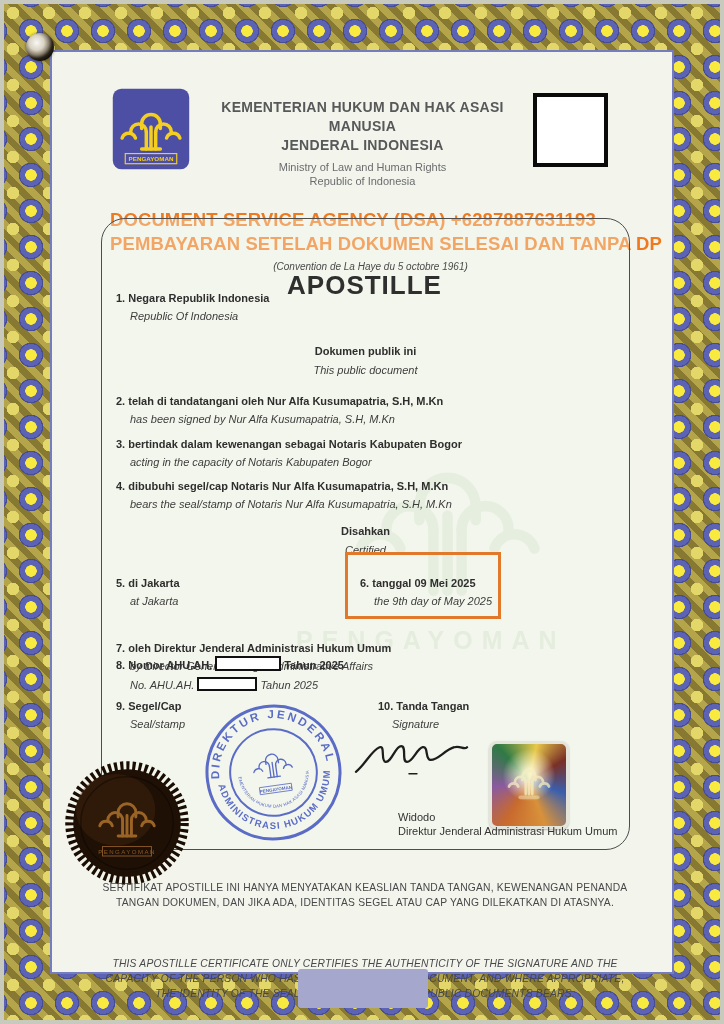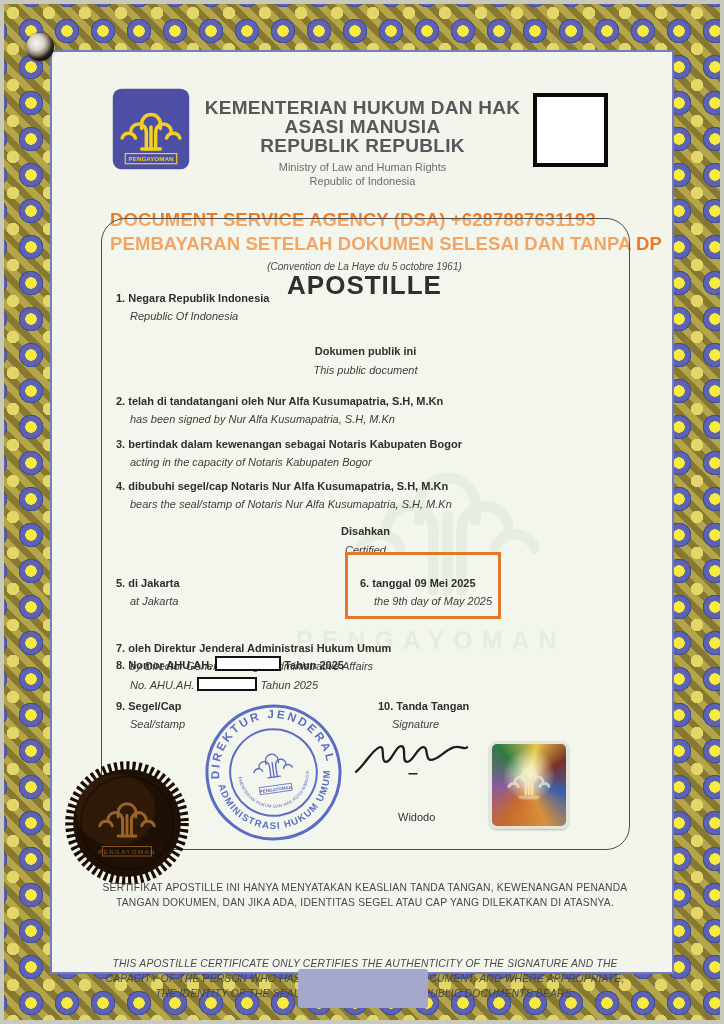--- a/index.html
+++ b/index.html
@@ -29,41 +29,41 @@
   }
   .eyelet{
     position:absolute;left:26px;top:33px;width:28px;height:28px;border-radius:50%;
     background:radial-gradient(circle at 38% 35%, #f8f8f4, #d8d2c2 30%, #8a8070 48%, #2a2318 62%, #11100a 74%, #565042 88%, #9a9280);
     box-shadow:0 0 3px rgba(0,0,0,.5);
   }
 
   
   .logo{position:absolute;left:112px;top:87px;width:78px;height:84px;}
   .ministry{position:absolute;left:195px;top:98px;width:335px;text-align:center;color:#57585a;}
-  .ministry .l1,.ministry .l2{font-size:19px;font-weight:bold;letter-spacing:.3px;line-height:19px;}
+  .ministry .l1,.ministry .l2{font-size:14px;font-weight:bold;letter-spacing:.3px;line-height:19px;}
   .ministry .e1,.ministry .e2{font-size:11px;color:#6b6c6e;line-height:14px;}
   .ministry .e1{margin-top:5px;}
   .redact-top{
     position:absolute;left:533px;top:93px;width:67px;height:66px;
     background:#fff;border:4px solid #0a0a0a;
   }
   .agency{position:absolute;left:110px;top:190px;width:560px;color:#f1791d;font-weight:bold;font-size:18.5px;line-height:23.5px;letter-spacing:.1px;margin-top:18px;}
 
   
   .wm-tree{position:absolute;left:320px;top:398px;width:255px;height:235px;opacity:.6;}
   .wm-text{position:absolute;left:296px;top:626px;width:280px;font-size:25px;font-weight:bold;letter-spacing:9px;color:#d6e2cf;opacity:.75;}
 
   
   .cert{
     position:absolute;left:101px;top:218px;width:527px;height:630px;
     border:1.5px solid #4d4d4d;border-radius:24px;
     background:rgba(244,248,238,.35);
   }
   .title{position:absolute;left:101px;top:226px;width:527px;text-align:center;font-size:26px;font-weight:bold;letter-spacing:1px;color:#2f2f2f;margin-top:44px;}
-  .subtitle{position:absolute;left:101px;top:261px;width:527px;text-align:center;font-size:10px;font-style:italic;color:#4a4a4a;}
+  .subtitle{position:absolute;left:101px;top:261px;width:527px;text-align:center;font-size:10px;font-style:italic;color:#4a4a4a;padding-left:6px;}
 
   .item{position:absolute;left:116px;font-size:11px;line-height:13px;color:#2e2e2e;}
   .item .idl{font-weight:bold;}
   .item .en{font-style:italic;font-weight:normal;color:#3d3d3d;margin-top:5px;margin-left:14px;}
   .center-blk{position:absolute;left:101px;width:529px;text-align:center;font-size:11px;color:#2e2e2e;}
   .center-blk .idl{font-weight:bold;}
   .center-blk .en{font-style:italic;margin-top:7px;color:#3d3d3d;}
 
   .i1{top:292px}.i2{top:395px}.i3{top:438px}.i4{top:480px}
   .i5{top:577px}.i6{left:360px;top:577px}.i7{top:642px}.i8{top:656px}
@@ -115,21 +115,21 @@
       <path d="M70,64 a9,9 0 0 1 17,0"></path>
       <path d="M44,56 v22 M50,50 v28 M56,56 v22"></path>
       <path d="M38,78 h24"></path>
     </g>
     <rect x="17" y="84" width="66" height="13" fill="none" stroke="#f4cf1f" stroke-width="1.5"></rect>
     <text x="50" y="94" text-anchor="middle" font-size="8" font-weight="bold" fill="#f4cf1f">PENGAYOMAN</text>
   </svg>
 
   <div class="ministry">
     <div class="l1">KEMENTERIAN HUKUM DAN HAK ASASI MANUSIA</div>
-    <div class="l2">REPUBLIK REPUBLIK</div>
+    <div class="l2">JENDERAL INDONESIA</div>
     <div class="e1">Ministry of Law and Human Rights</div>
     <div class="e2">Republic of Indonesia</div>
   </div>
 
   <div class="redact-top"></div>
 
   <div class="agency">
     <div>DOCUMENT SERVICE AGENCY (DSA) +6287887631193</div>
     <div>PEMBAYARAN SETELAH DOKUMEN SELESAI DAN TANPA DP</div>
   </div>
@@ -273,20 +273,21 @@
         <path d="M13,64 a9,9 0 0 1 17,0"></path>
         <path d="M70,64 a9,9 0 0 1 17,0"></path>
         <path d="M44,56 v22 M50,50 v28 M56,56 v22"></path>
         <path d="M34,84 h32" stroke-width="7" opacity="0.6"></path>
       </g>
     </svg>
   </div>
 
   <div class="signer">
     <div>Widodo</div>
+    <div>Direktur Jenderal Administrasi Hukum Umum</div>
   </div>
 
   <div class="foot foot-id">SERTIFIKAT APOSTILLE INI HANYA MENYATAKAN KEASLIAN TANDA TANGAN, KEWENANGAN PENANDA TANGAN DOKUMEN, DAN JIKA ADA, IDENTITAS SEGEL ATAU CAP YANG DILEKATKAN DI ATASNYA.</div>
   <div class="foot foot-en">THIS APOSTILLE CERTIFICATE ONLY CERTIFIES THE AUTHENTICITY OF THE SIGNATURE AND THE CAPACITY OF THE PERSON WHO HAS SIGNED THE PUBLIC DOCUMENT, AND WHERE APPROPRIATE, THE IDENTITY OF THE SEAL OR STAMP WHICH THE PUBLIC DOCUMENTS BEARS.</div>
 
   <div class="redact-bottom"></div>
 
 </div>
 
 </body></html>

